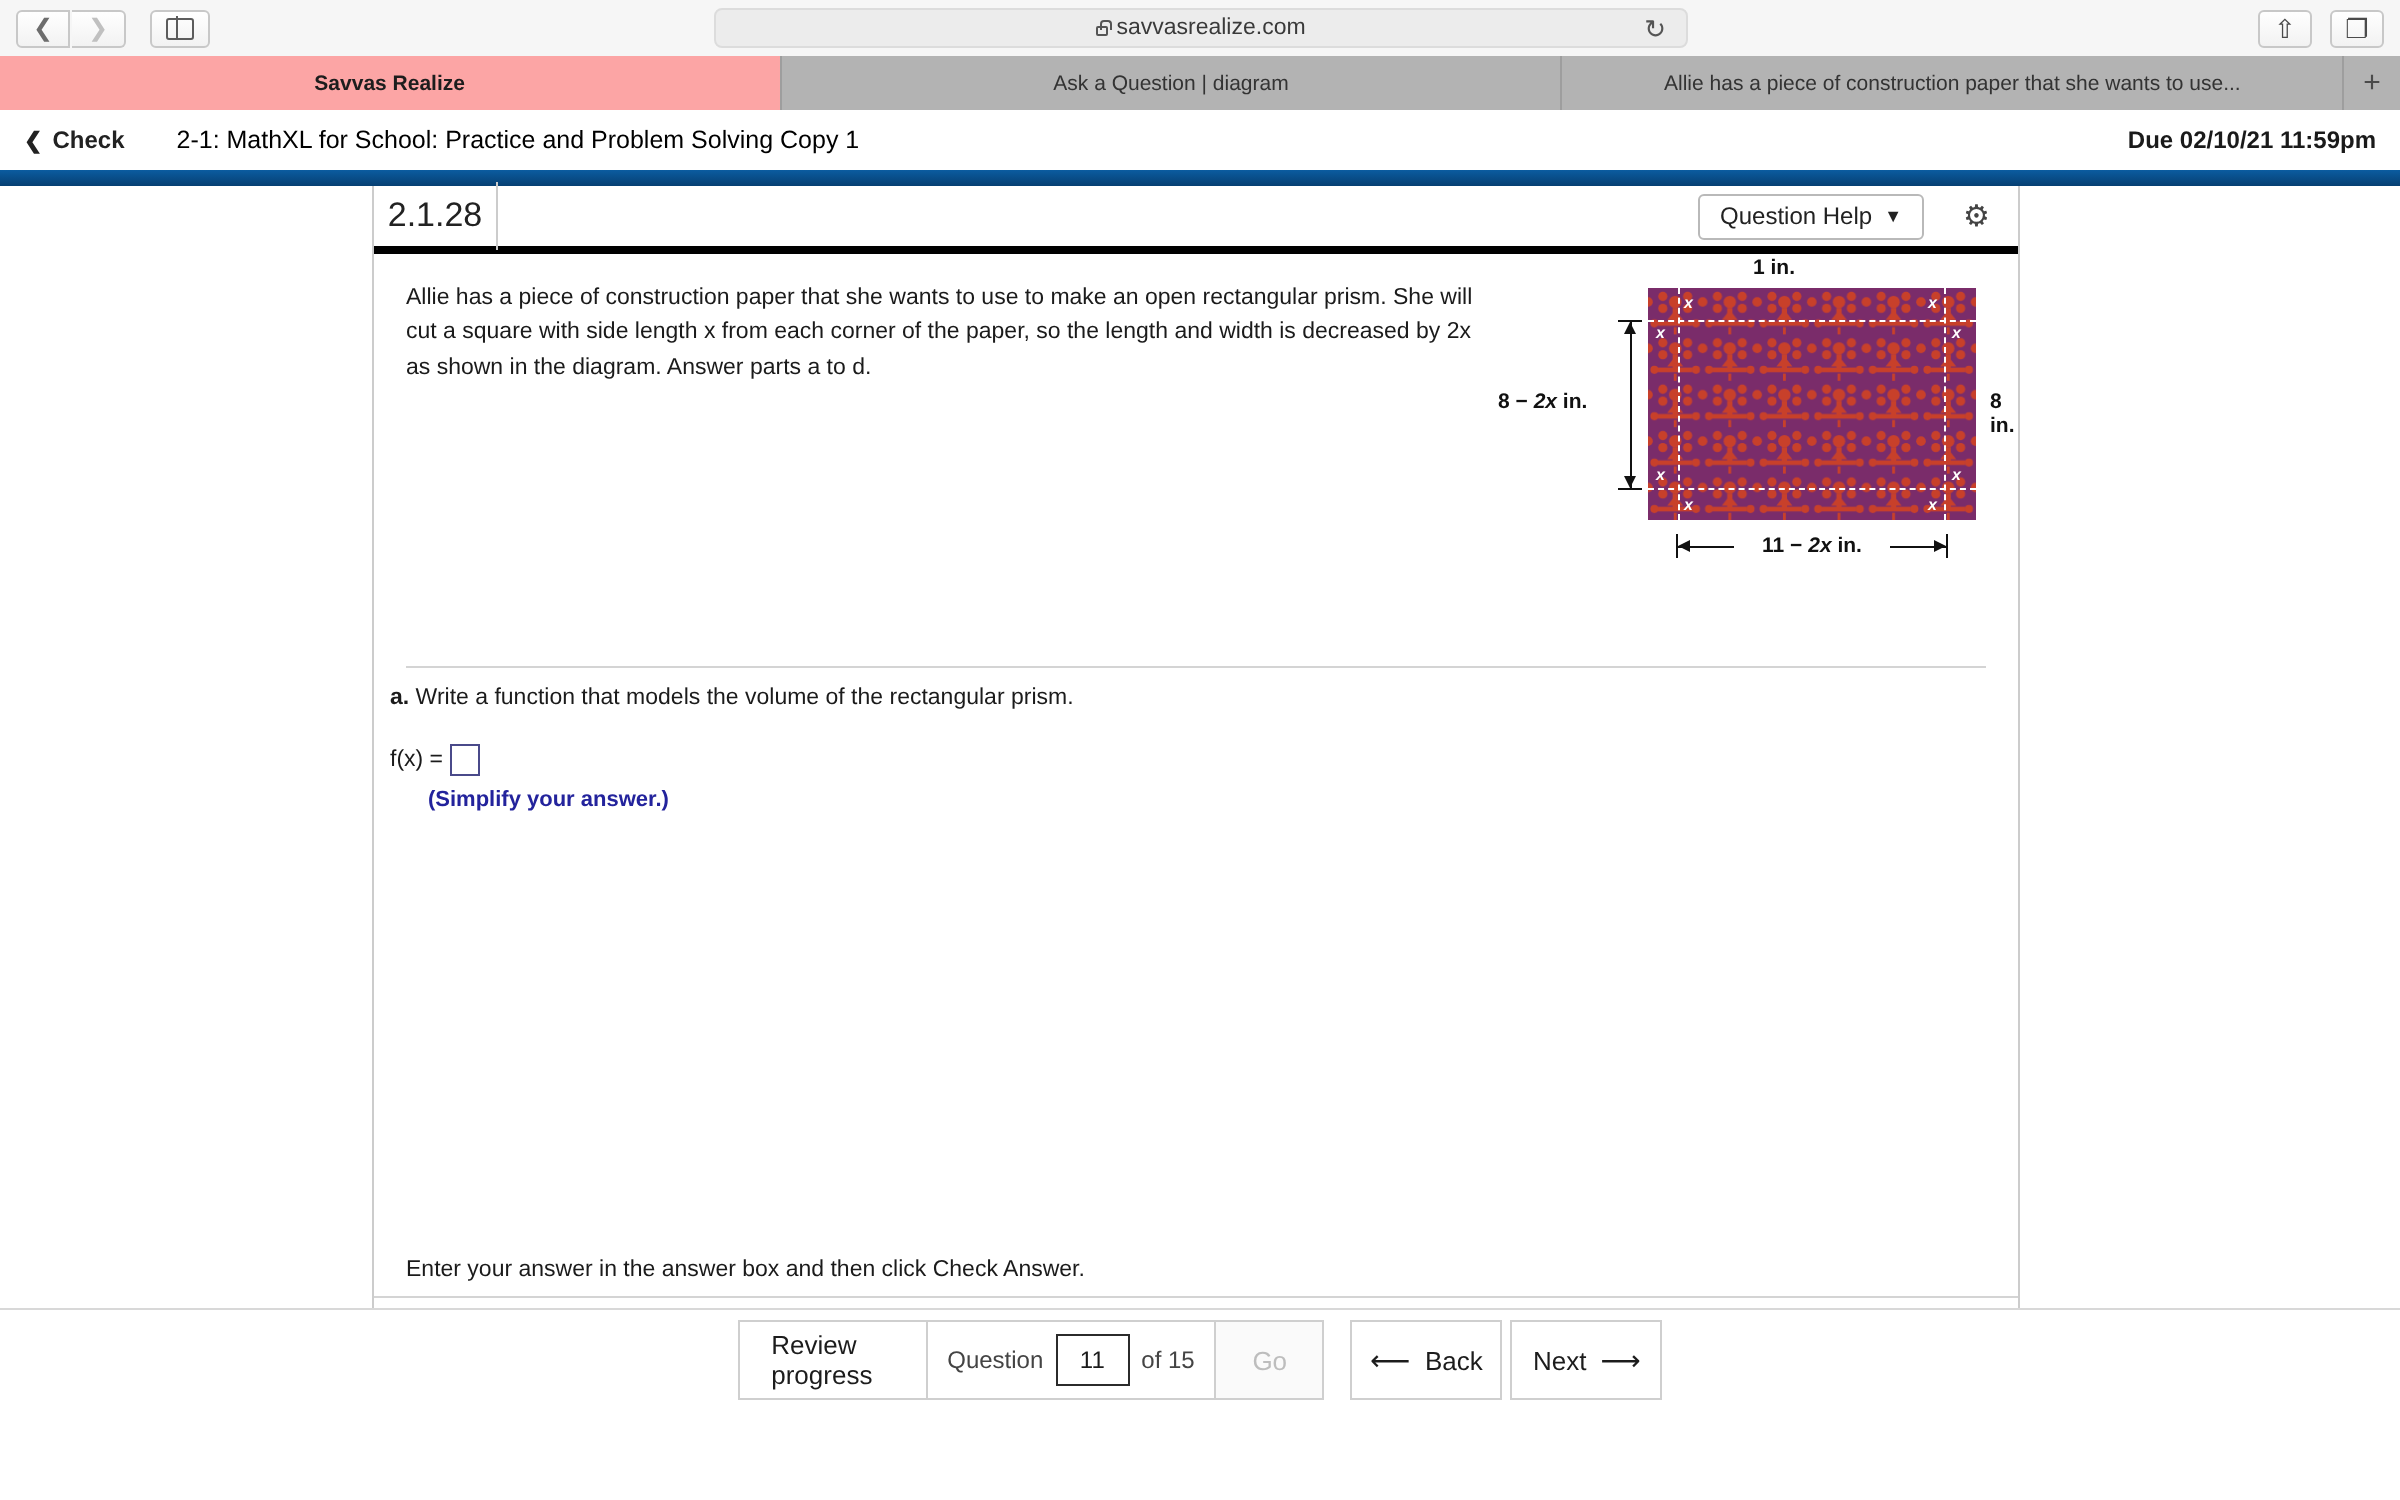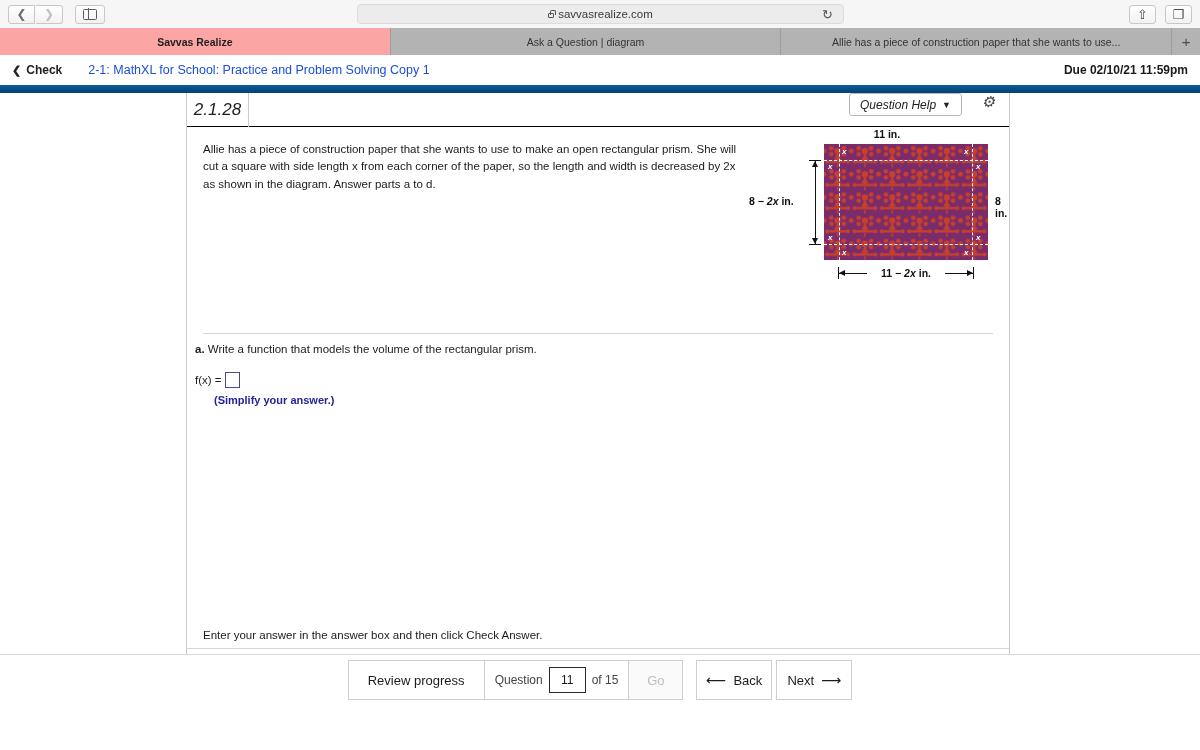--- a/index.html
+++ b/index.html
@@ -77,38 +77,38 @@
   .app-header {
     height: 30px; background: #fff; display: flex; align-items: center;
     padding: 0 12px; position: relative; border-bottom: none;
   }
   .exit-link {
     display: flex; align-items: center; gap: 5px;
     font-size: 12px; font-weight: bold; color: #222;
   }
   .exit-chev { font-size: 11px; }
   .assignment-title {
-    margin-left: 26px; font-size: 12.5px; color: #1d4ed8;
+    margin-left: 26px; font-size: 12.5px; color: #000000;
   }
   .due-text {
     position: absolute; right: 12px; font-size: 12px;
     font-weight: bold; color: #1a1a1a;
   }
   .blue-bar { height: 8px; background: linear-gradient(#0b5ca0,#063f72); }
 
   
   .workspace { position: relative; height: 612px; background: #fff; }
   .exercise {
     position: absolute; left: 186px; top: 0; width: 824px;
     border-left: 1px solid #ccc; border-right: 1px solid #ccc;
     height: 603px; background: #fff;
   }
   .ex-topbar {
-    height: 34px; border-bottom: 1px solid #000000; display: flex;
-    align-items: flex-start; position: relative; font-style: italic;
+    height: 34px; border-bottom: 4px solid #000000; display: flex;
+    align-items: center; position: relative;
   }
   .ex-number {
     width: 62px; text-align: center; font-size: 17px; color: #222;
     border-right: 1px solid #ccc; height: 34px; line-height: 34px;
   }
   .qhelp-btn {
     position: absolute; right: 47px; height: 23px; padding: 0 10px;
     border: 1px solid #b9b9b9; border-radius: 3px; background: #fff;
     display: flex; align-items: center; gap: 6px;
     font-size: 12px; color: #222; cursor: pointer;
@@ -197,21 +197,21 @@
   .bottom-nav {
     position: absolute; left: 0; bottom: 0; width: 1200px; height: 51px;
     background: #fff; border-top: 1px solid #d8d8d8;
     display: flex; align-items: center; justify-content: center; gap: 0;
   }
   .nav-btn {
     height: 40px; border: 1px solid #cfcfcf; background: #fff;
     display: flex; align-items: center; justify-content: center;
     font-size: 13px; color: #1c1c1c; cursor: pointer; padding: 0 16px;
   }
-  .nav-btn.review { width: 137px; }
+  .nav-btn.review { width: 95px; }
   .qnum-group {
     height: 40px; border: 1px solid #cfcfcf; border-left: none; background: #fff;
     display: flex; align-items: center; gap: 6px; padding: 0 10px;
   }
   .qnum-label { font-size: 12px; color: #444; }
   .qnum-input {
     width: 37px; height: 26px; border: 1px solid #2b2b2b; background: #fff;
     text-align: center; font-size: 12px; color: #1b1b1b;
     font-family: "Liberation Sans", sans-serif;
   }
@@ -297,21 +297,21 @@
       <div class="gear-btn">
         <span>⚙</span>
       </div>
     </div>
 
     <div class="ex-body">
       <div class="prompt-text">Allie has a piece of construction paper that she wants to use to make an open rectangular prism. She will cut a square with side length x from each corner of the paper, so the length and width is decreased by 2x as shown in the diagram. Answer parts a to d.</div>
 
       <div class="diagram">
 
-        <div class="dim-label" style="left:100px; top:1px; transform:translateX(-50%);">11 in.</div>
+        <div class="dim-label" style="left:100px; top:1px; transform:translateX(-50%);">1 in.</div>
 
         <div class="dim-label" style="left:208px; top:68px;">8 in.</div>
 
         <div class="dim-label" style="left:-38px; top:68px; white-space:nowrap;">
           <span>8 − </span><span class="dim-italic">2x</span><span> in.</span>
         </div>
 
         <div class="tick" style="left:22px; top:33px; width:12px; height:1.2px;"></div>
         <div class="tick" style="left:22px; top:117px; width:12px; height:1.2px;"></div>
         <div class="vline" style="left:27.5px; top:34px; height:83px;"></div>

